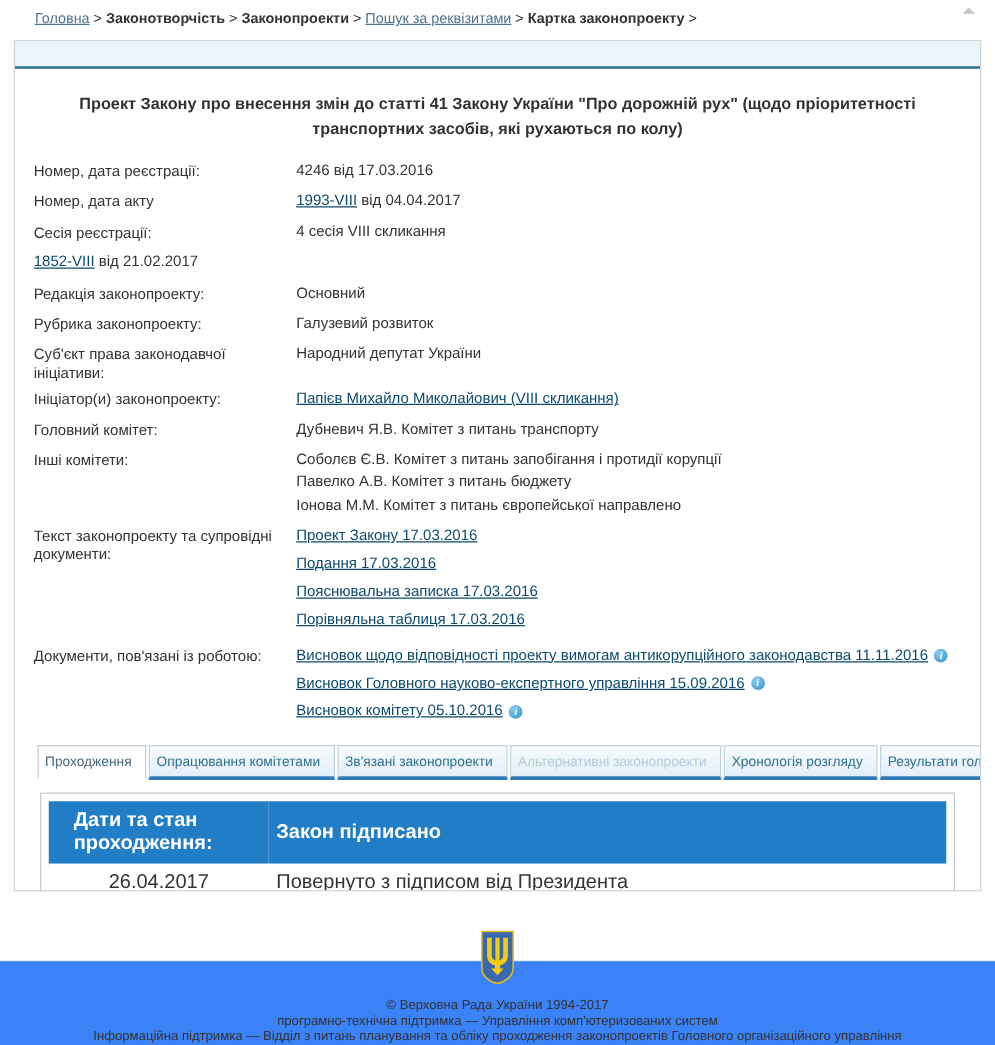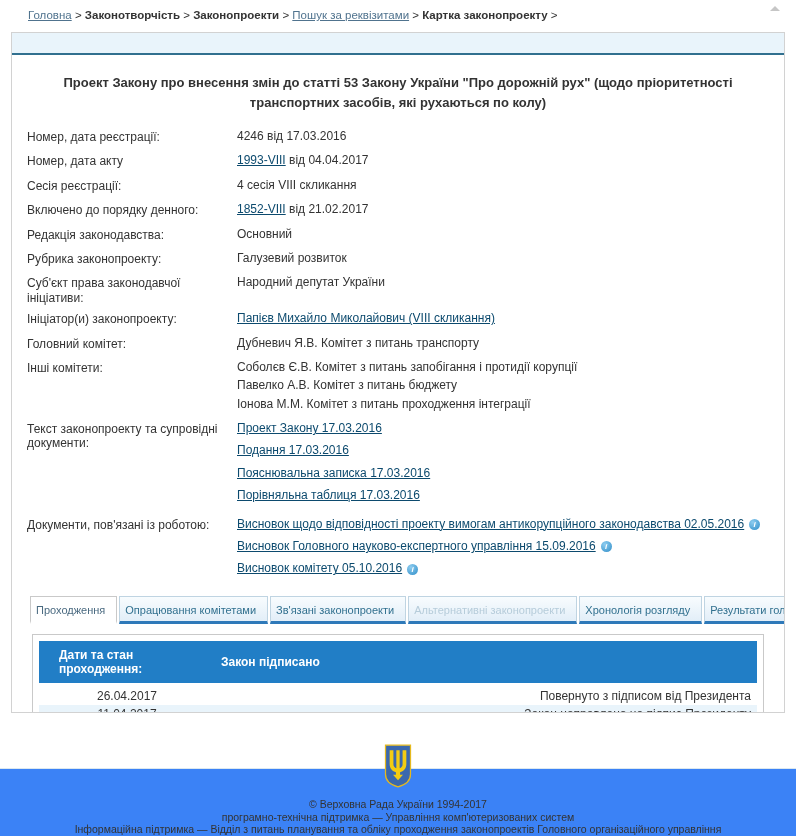--- a/index.html
+++ b/index.html
@@ -46,74 +46,73 @@
     color:#31708f; background:linear-gradient(#f8fcfe,#e2eef8);
     border:1px solid #bfd4e2; border-bottom:3px solid #2e79b9;
   }
   .tab.active {
     background:#fff; color:#4a6a80;
     border:1px solid #c9c9c9; border-bottom:3px solid #ffffff;
   }
   .tab.disabled { color:#b6ccda; cursor:default; }
   
   .table-panel { margin:10px 20px 0 20px; border:1px solid #c9c9c9; padding:6px; }
-  table { width:100%; border-collapse:collapse; font-size:12px; }
+  table { width:100%; border-collapse:collapse; font-size:16px; }
   thead th {
     background:#217ec6; color:#fff; font-weight:bold; text-align:left;
     padding:7px 6px; border-bottom:4px solid #ffffff;
   }
   th.col-date { width:176px; padding-left:20px; }
-  tbody td { padding:2px 6px; height:17px; color:#333;text-align:right; }
+  tbody td { padding:2px 6px; height:17px; color:#333; }
   td.cell-date { text-align:center; width:176px; }
   tbody tr:nth-child(even) { background:#e9f4fb; }
   
   .footer-band {
     position:absolute; left:0; right:0; top:768px; height:68px;
     background:#3b82f6; border-top:1px solid #dbe8f0;
     text-align:center; font-size:10.5px; color:#333; padding-top:29px; line-height:12.5px;
   }
   .coat { position:absolute; top:744px; left:50%; transform:translateX(-50%); }
 </style>
 </head>
 <body>
 
 <div class="breadcrumb" id="breadcrumb"><span class="bc-link">Головна</span><span class="bc-sep"> &gt; </span><span class="bc-text">Законотворчість</span><span class="bc-sep"> &gt; </span><span class="bc-text">Законопроекти</span><span class="bc-sep"> &gt; </span><span class="bc-link">Пошук за реквізитами</span><span class="bc-sep"> &gt; </span><span class="bc-text">Картка законопроекту</span><span class="bc-sep"> &gt; </span></div>
 <div class="scroll-artifact"></div>
 
 <div class="container">
   <div class="panel-topbar"></div>
   <div class="content">
-    <div class="title">Проект Закону про внесення змін до статті 53 Закону України "Про дорожній рух" (щодо пріоритетності транспортних засобів, які рухаються по колу)</div>
+    <div class="title">Проект Закону про внесення змін до статті 41 Закону України "Про дорожній рух" (щодо пріоритетності транспортних засобів, які рухаються по колу)</div>
     <div class="details" id="details">
         <div class="detail-row">
           <div class="detail-label">Номер, дата реєстрації:</div>
           <div class="detail-value">
             <div class="val-line"><span>4246 від 17.03.2016</span></div>
           </div>
         </div>
         <div class="detail-row">
           <div class="detail-label">Номер, дата акту</div>
           <div class="detail-value">
             <div class="val-line"><a class="doc-link">1993-VIII</a><span> від 04.04.2017</span></div>
           </div>
         </div>
         <div class="detail-row">
           <div class="detail-label">Сесія реєстрації:</div>
           <div class="detail-value">
             <div class="val-line"><span>4 сесія VIII скликання</span></div>
           </div>
         </div>
         <div class="detail-row">
-          <div class="detail-label">Включено до порядку денного:</div>
           <div class="detail-value">
             <div class="val-line"><a class="doc-link">1852-VIII</a><span> від 21.02.2017</span></div>
           </div>
         </div>
         <div class="detail-row">
-          <div class="detail-label">Редакція законодавства:</div>
+          <div class="detail-label">Редакція законопроекту:</div>
           <div class="detail-value">
             <div class="val-line"><span>Основний</span></div>
           </div>
         </div>
         <div class="detail-row">
           <div class="detail-label">Рубрика законопроекту:</div>
           <div class="detail-value">
             <div class="val-line"><span>Галузевий розвиток</span></div>
           </div>
         </div>
@@ -133,36 +132,36 @@
           <div class="detail-label">Головний комітет:</div>
           <div class="detail-value">
             <div class="val-line"><span>Дубневич Я.В. Комітет з питань транспорту</span></div>
           </div>
         </div>
         <div class="detail-row">
           <div class="detail-label">Інші комітети:</div>
           <div class="detail-value">
             <div class="val-line"><span>Соболєв Є.В. Комітет з питань запобігання і протидії корупції</span></div>
             <div class="val-line"><span>Павелко А.В. Комітет з питань бюджету</span></div>
-            <div class="val-line"><span>Іонова М.М. Комітет з питань проходження інтеграції</span></div>
+            <div class="val-line"><span>Іонова М.М. Комітет з питань європейської направлено</span></div>
           </div>
         </div>
         <div class="detail-row">
           <div class="detail-label">Текст законопроекту та супровідні документи:</div>
           <div class="detail-value spread">
             <div class="val-line"><a class="doc-link">Проект Закону 17.03.2016</a></div>
             <div class="val-line"><a class="doc-link">Подання 17.03.2016</a></div>
             <div class="val-line"><a class="doc-link">Пояснювальна записка 17.03.2016</a></div>
             <div class="val-line"><a class="doc-link">Порівняльна таблиця 17.03.2016</a></div>
           </div>
         </div>
         <div class="detail-row">
           <div class="detail-label">Документи, пов'язані із роботою:</div>
           <div class="detail-value spread">
-            <div class="val-line"><a class="doc-link">Висновок щодо відповідності проекту вимогам антикорупційного законодавства 02.05.2016</a><span class="info-icon">i</span></div>
+            <div class="val-line"><a class="doc-link">Висновок щодо відповідності проекту вимогам антикорупційного законодавства 11.11.2016</a><span class="info-icon">i</span></div>
             <div class="val-line"><a class="doc-link">Висновок Головного науково-експертного управління 15.09.2016</a><span class="info-icon">i</span></div>
             <div class="val-line"><a class="doc-link">Висновок комітету 05.10.2016</a><span class="info-icon">i</span></div>
           </div>
         </div>
       </div>
   </div>
 
   <div class="tabs-row" id="tabs">
       <div class="tab active">Проходження</div>
       <div class="tab">Опрацювання комітетами</div>

